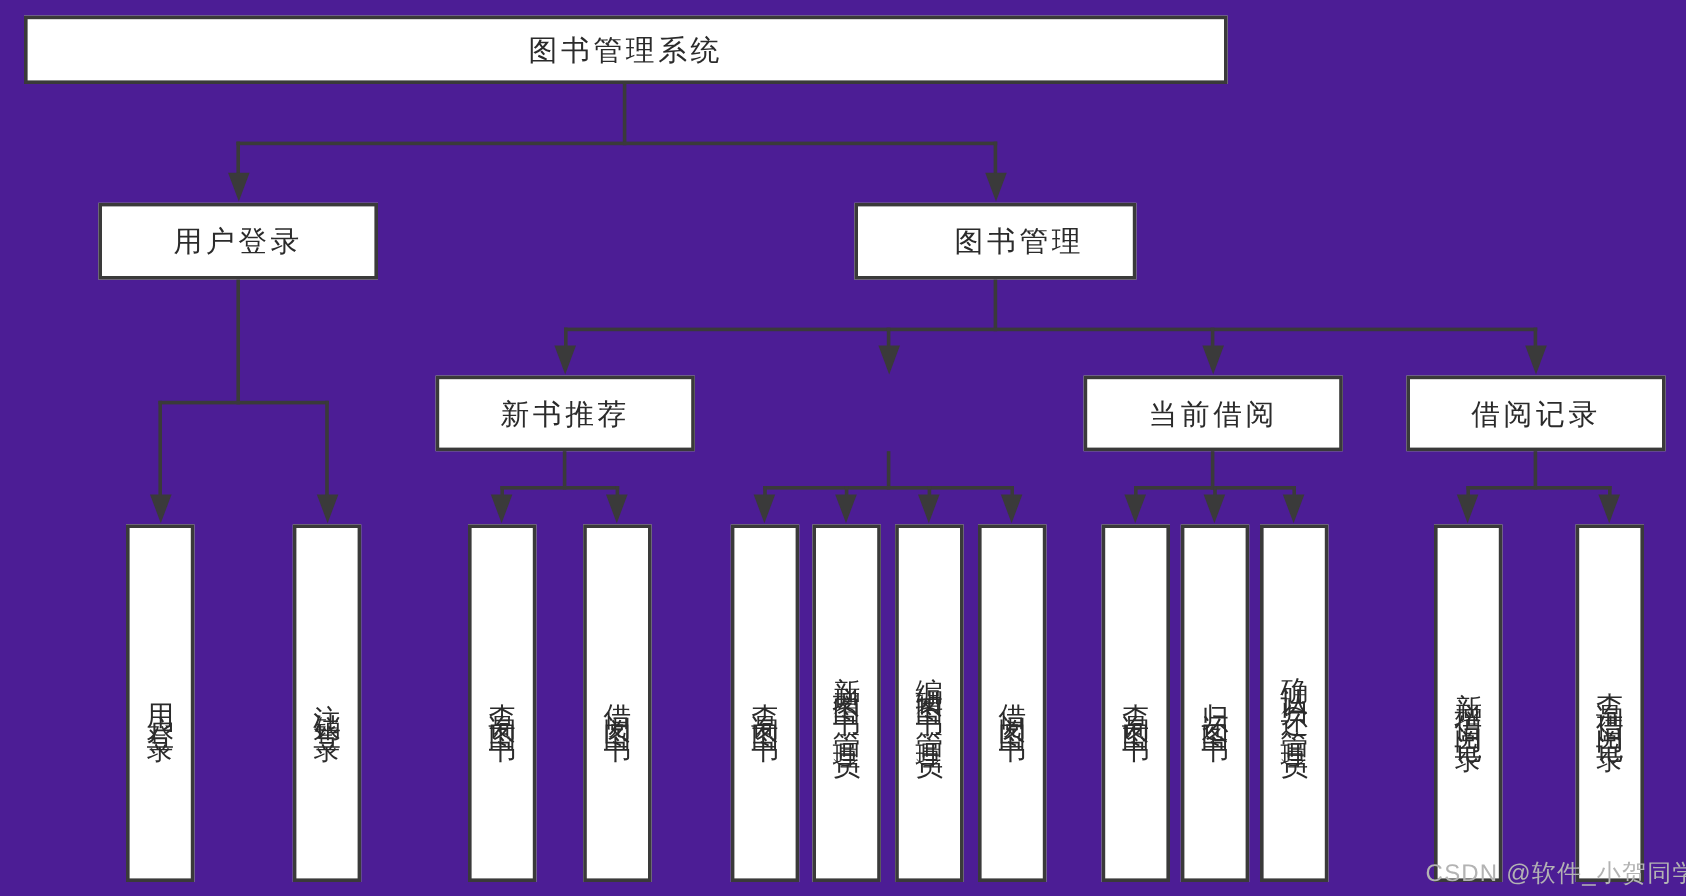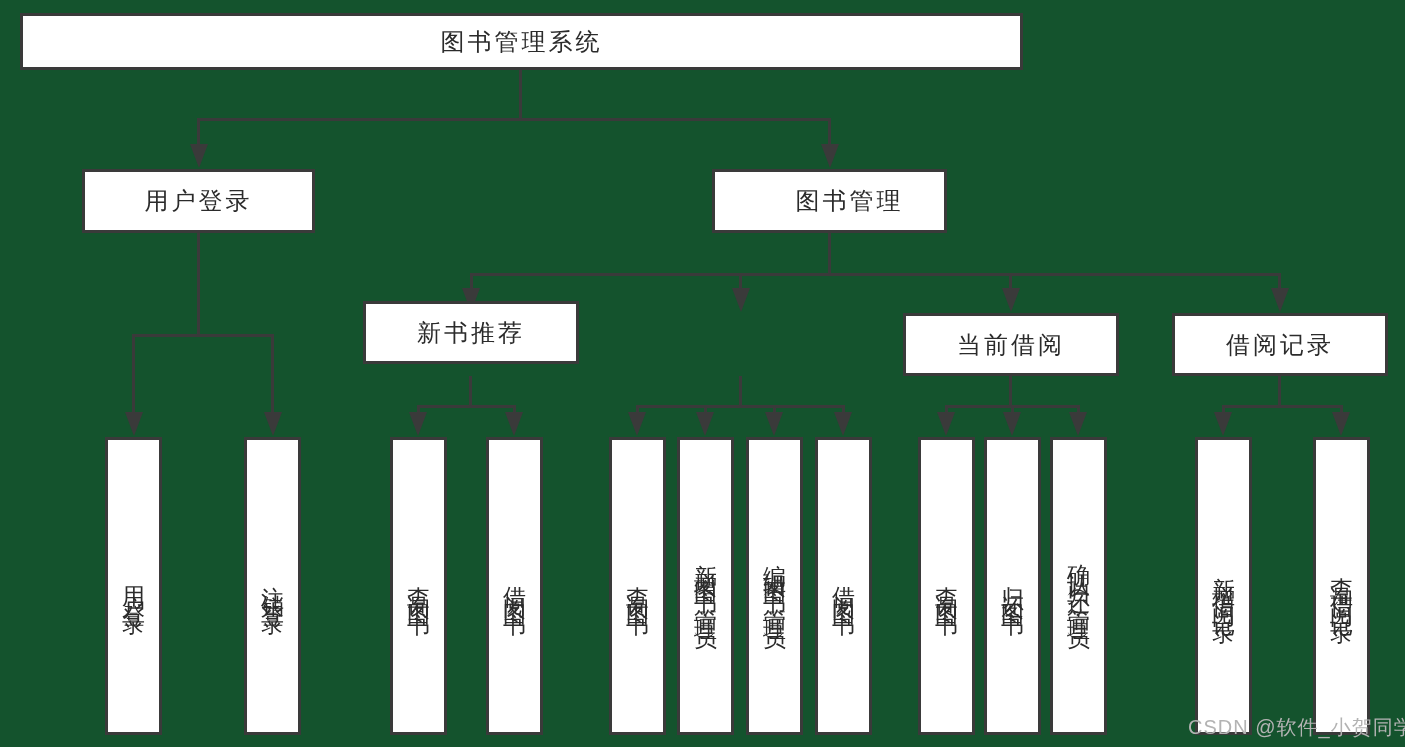--- a/index.html
+++ b/index.html
@@ -1,19 +1,19 @@
 <!DOCTYPE html>
 <html><head>
 <meta charset="utf-8">
 <style>
   html,body{margin:0;padding:0;background:#ffffff;}
   .canvas{
     position:relative;
     width:1405px;height:747px;
-    background:#14532d;
+    background:#4c1d95;
     font-family:"Liberation Sans","DejaVu Sans",sans-serif;
     color:#2b2b2b;
     overflow:hidden;
   }
   .box{
     position:absolute;
     box-sizing:border-box;
     border:3px solid #3a3a3a;
     background:#ffffff;
     display:flex;
@@ -89,21 +89,21 @@
   <i class="hl" style="left:470px;top:273px;width:811px;"></i>
   <i class="vl" style="left:470px;top:273px;height:20px;"></i>
   <i class="ar" style="left:462px;top:288px;"></i>
   <i class="vl" style="left:739px;top:273px;height:20px;"></i>
   <i class="ar" style="left:732px;top:288px;"></i>
   <i class="vl" style="left:1009px;top:273px;height:20px;"></i>
   <i class="ar" style="left:1002px;top:288px;"></i>
   <i class="vl" style="left:1278px;top:273px;height:20px;"></i>
   <i class="ar" style="left:1271px;top:288px;"></i>
 
-  <div class="box" style="left:363px;top:301px;width:216px;height:63px;">
+  <div class="box" style="left:363px;top:313px;width:216px;height:63px;">
     <span class="lbl">新书推荐</span>
   </div>
   <div class="box" style="left:903px;top:313px;width:216px;height:63px;">
     <span class="lbl">当前借阅</span>
   </div>
   <div class="box" style="left:1172px;top:313px;width:216px;height:63px;">
     <span class="lbl">借阅记录</span>
   </div>
 
   <i class="vl" style="left:469px;top:376px;height:32px;"></i>

